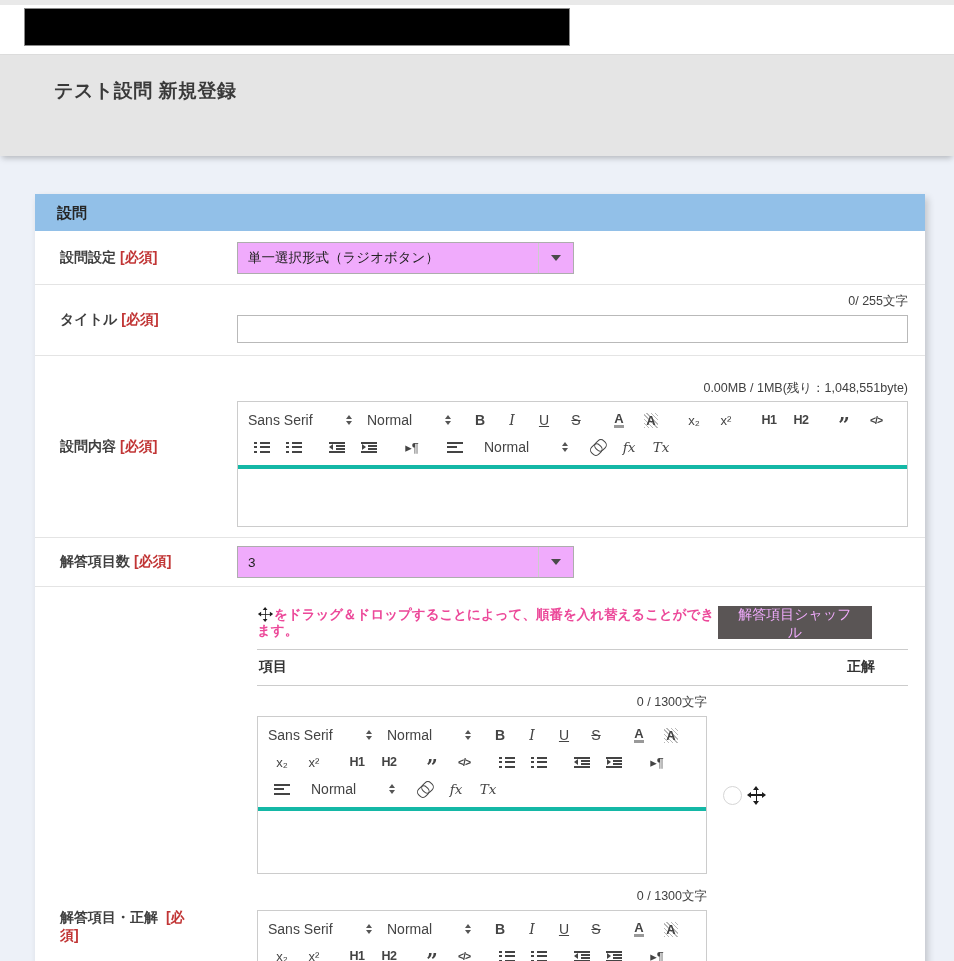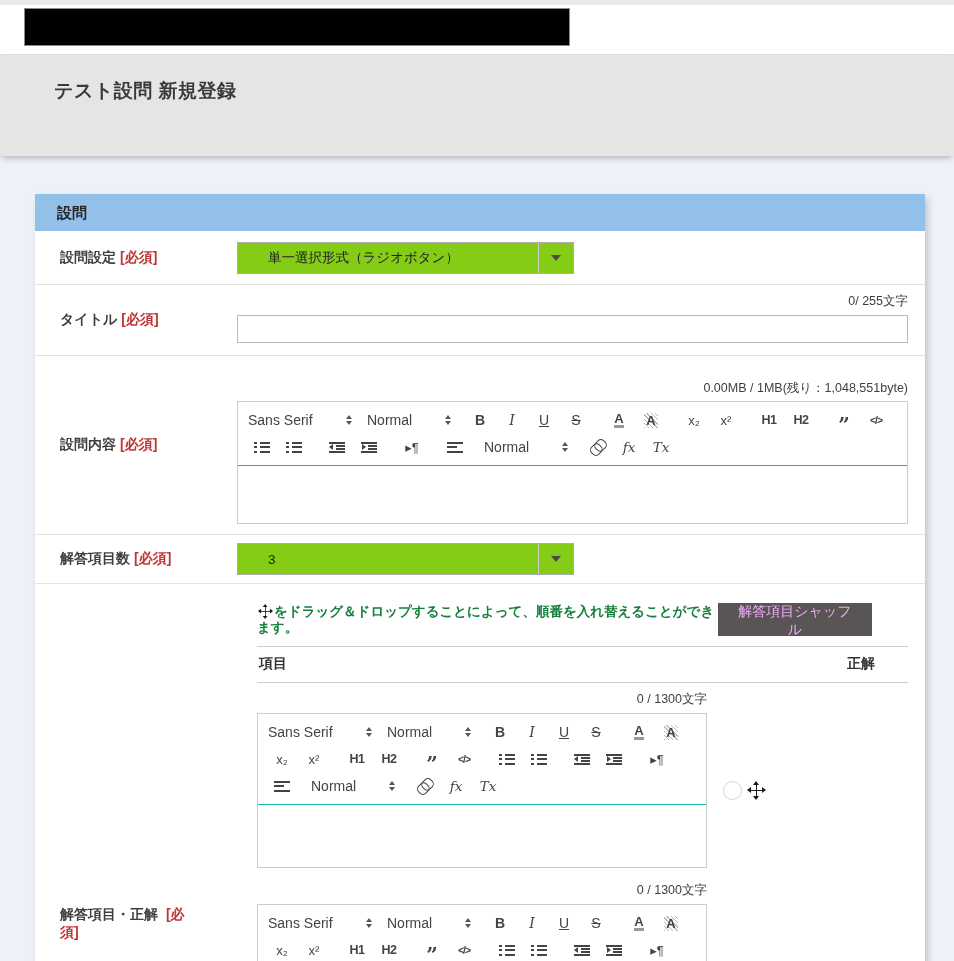--- a/index.html
+++ b/index.html
@@ -37,39 +37,39 @@
   .r-count { align-items:center; padding:8px 0; }
   .r-answers { border-bottom:none; }
   .r-answers .lbl { padding-top:322px; padding-right:22px; word-break:break-all; }
   .r-answers .content { padding-top:19px; }
 
   .counter { font-size:12.5px; color:#404040; text-align:right; }
   .r-title .counter { margin-bottom:5px; }
   .r-content .counter { margin-bottom:4px; }
 
   
-  .selectbox { display:flex; align-items:center; width:337px; height:32px; background:#84cc16;
-    border:1px solid #adadad; cursor:pointer;padding-left:20px; }
+  .selectbox { display:flex; align-items:center; width:337px; height:32px; background:#f0abfc;
+    border:1px solid #adadad; cursor:pointer; }
   .selectbox .val { flex:1; padding:0 10px; font-size:13.5px; color:#222;
     white-space:nowrap; overflow:hidden; }
   .arrow-seg { width:35px; height:100%; border-left:1px solid #ccc; display:flex;
     align-items:center; justify-content:center; }
   .sel-arrow { width:0; height:0; border-left:5px solid transparent; border-right:5px solid transparent;
     border-top:6px solid #4a4a4a; }
 
   
   .txt-input { width:100%; height:28px; border:1px solid #b9b9b9; background:#fff; padding:0 8px;
     font-size:13px; font-family:inherit; }
 
   
   .ql-box { border:1px solid #ccc; background:#fff; }
   .ql-box.wide { width:671px; }
   .ql-box.narrow { width:450px; }
   .ql-toolbar { display:flex; flex-wrap:wrap; align-items:flex-end; padding:7px 10px;
-    border-bottom:1px solid #14b8a6; row-gap:5px; column-gap:15px; }
+    border-bottom:4px solid #14b8a6; row-gap:5px; column-gap:15px; }
   .grp { display:flex; align-items:center; gap:4px; }
   .ql-content { background:#fff; }
   .ql-content.h-wide { height:57px; }
   .ql-content.h-narrow { height:62px; }
 
   .picker { display:flex; align-items:center; justify-content:space-between; height:22px;
     color:#444; font-size:14px; cursor:pointer; }
   .plabel { white-space:nowrap; }
   .ud { display:flex; flex-direction:column; row-gap:2px; margin-left:8px; }
   .ud i { display:block; width:0; height:0; border-left:3.5px solid transparent; border-right:3.5px solid transparent; }
@@ -111,21 +111,21 @@
   .ic-align { width:16px; height:11px; background-repeat:no-repeat;
     background-image:linear-gradient(#444,#444),linear-gradient(#444,#444),linear-gradient(#444,#444);
     background-size:16px 2px,10px 2px,16px 2px; background-position:0 0,0 4.5px,0 9px; }
   .ic-link { position:relative; width:16px; height:9px; transform:rotate(-45deg); }
   .ic-link::before,.ic-link::after { content:""; position:absolute; top:0; width:9.5px; height:8.5px;
     border:1.6px solid #444; border-radius:4.5px; }
   .ic-link::before { left:0; } .ic-link::after { left:6px; }
 
   
   .note-row { display:flex; align-items:flex-start; }
-  .drag-note { width:466px; margin-left:20px; color:#15803d; font-size:13.5px; font-weight:bold; line-height:16px; }
+  .drag-note { width:466px; margin-left:20px; color:#ec4899; font-size:13.5px; font-weight:bold; line-height:16px; }
   .shuffle-btn { margin-left:auto; margin-right:36px; background:#5a5555; color:#f0abfc; border:none;
     font-size:14px; font-family:inherit; padding:0 14px; height:33px; cursor:pointer; }
   .tbl-divider { margin:10px 0 0 20px; width:651px; border-top:1px solid #ccc; }
   .tbl-head { display:flex; margin-left:20px; width:651px; padding:8px 0 9px 2px;
     border-bottom:1px solid #ccc; font-size:14px; font-weight:bold; color:#333; }
   .col-correct { margin-left:auto; margin-right:33px; }
 
   .item { margin-left:20px; width:651px; padding-top:8px; }
   .item.second { padding-top:14px; }
   .item .counter { width:450px; margin-bottom:5px; }

